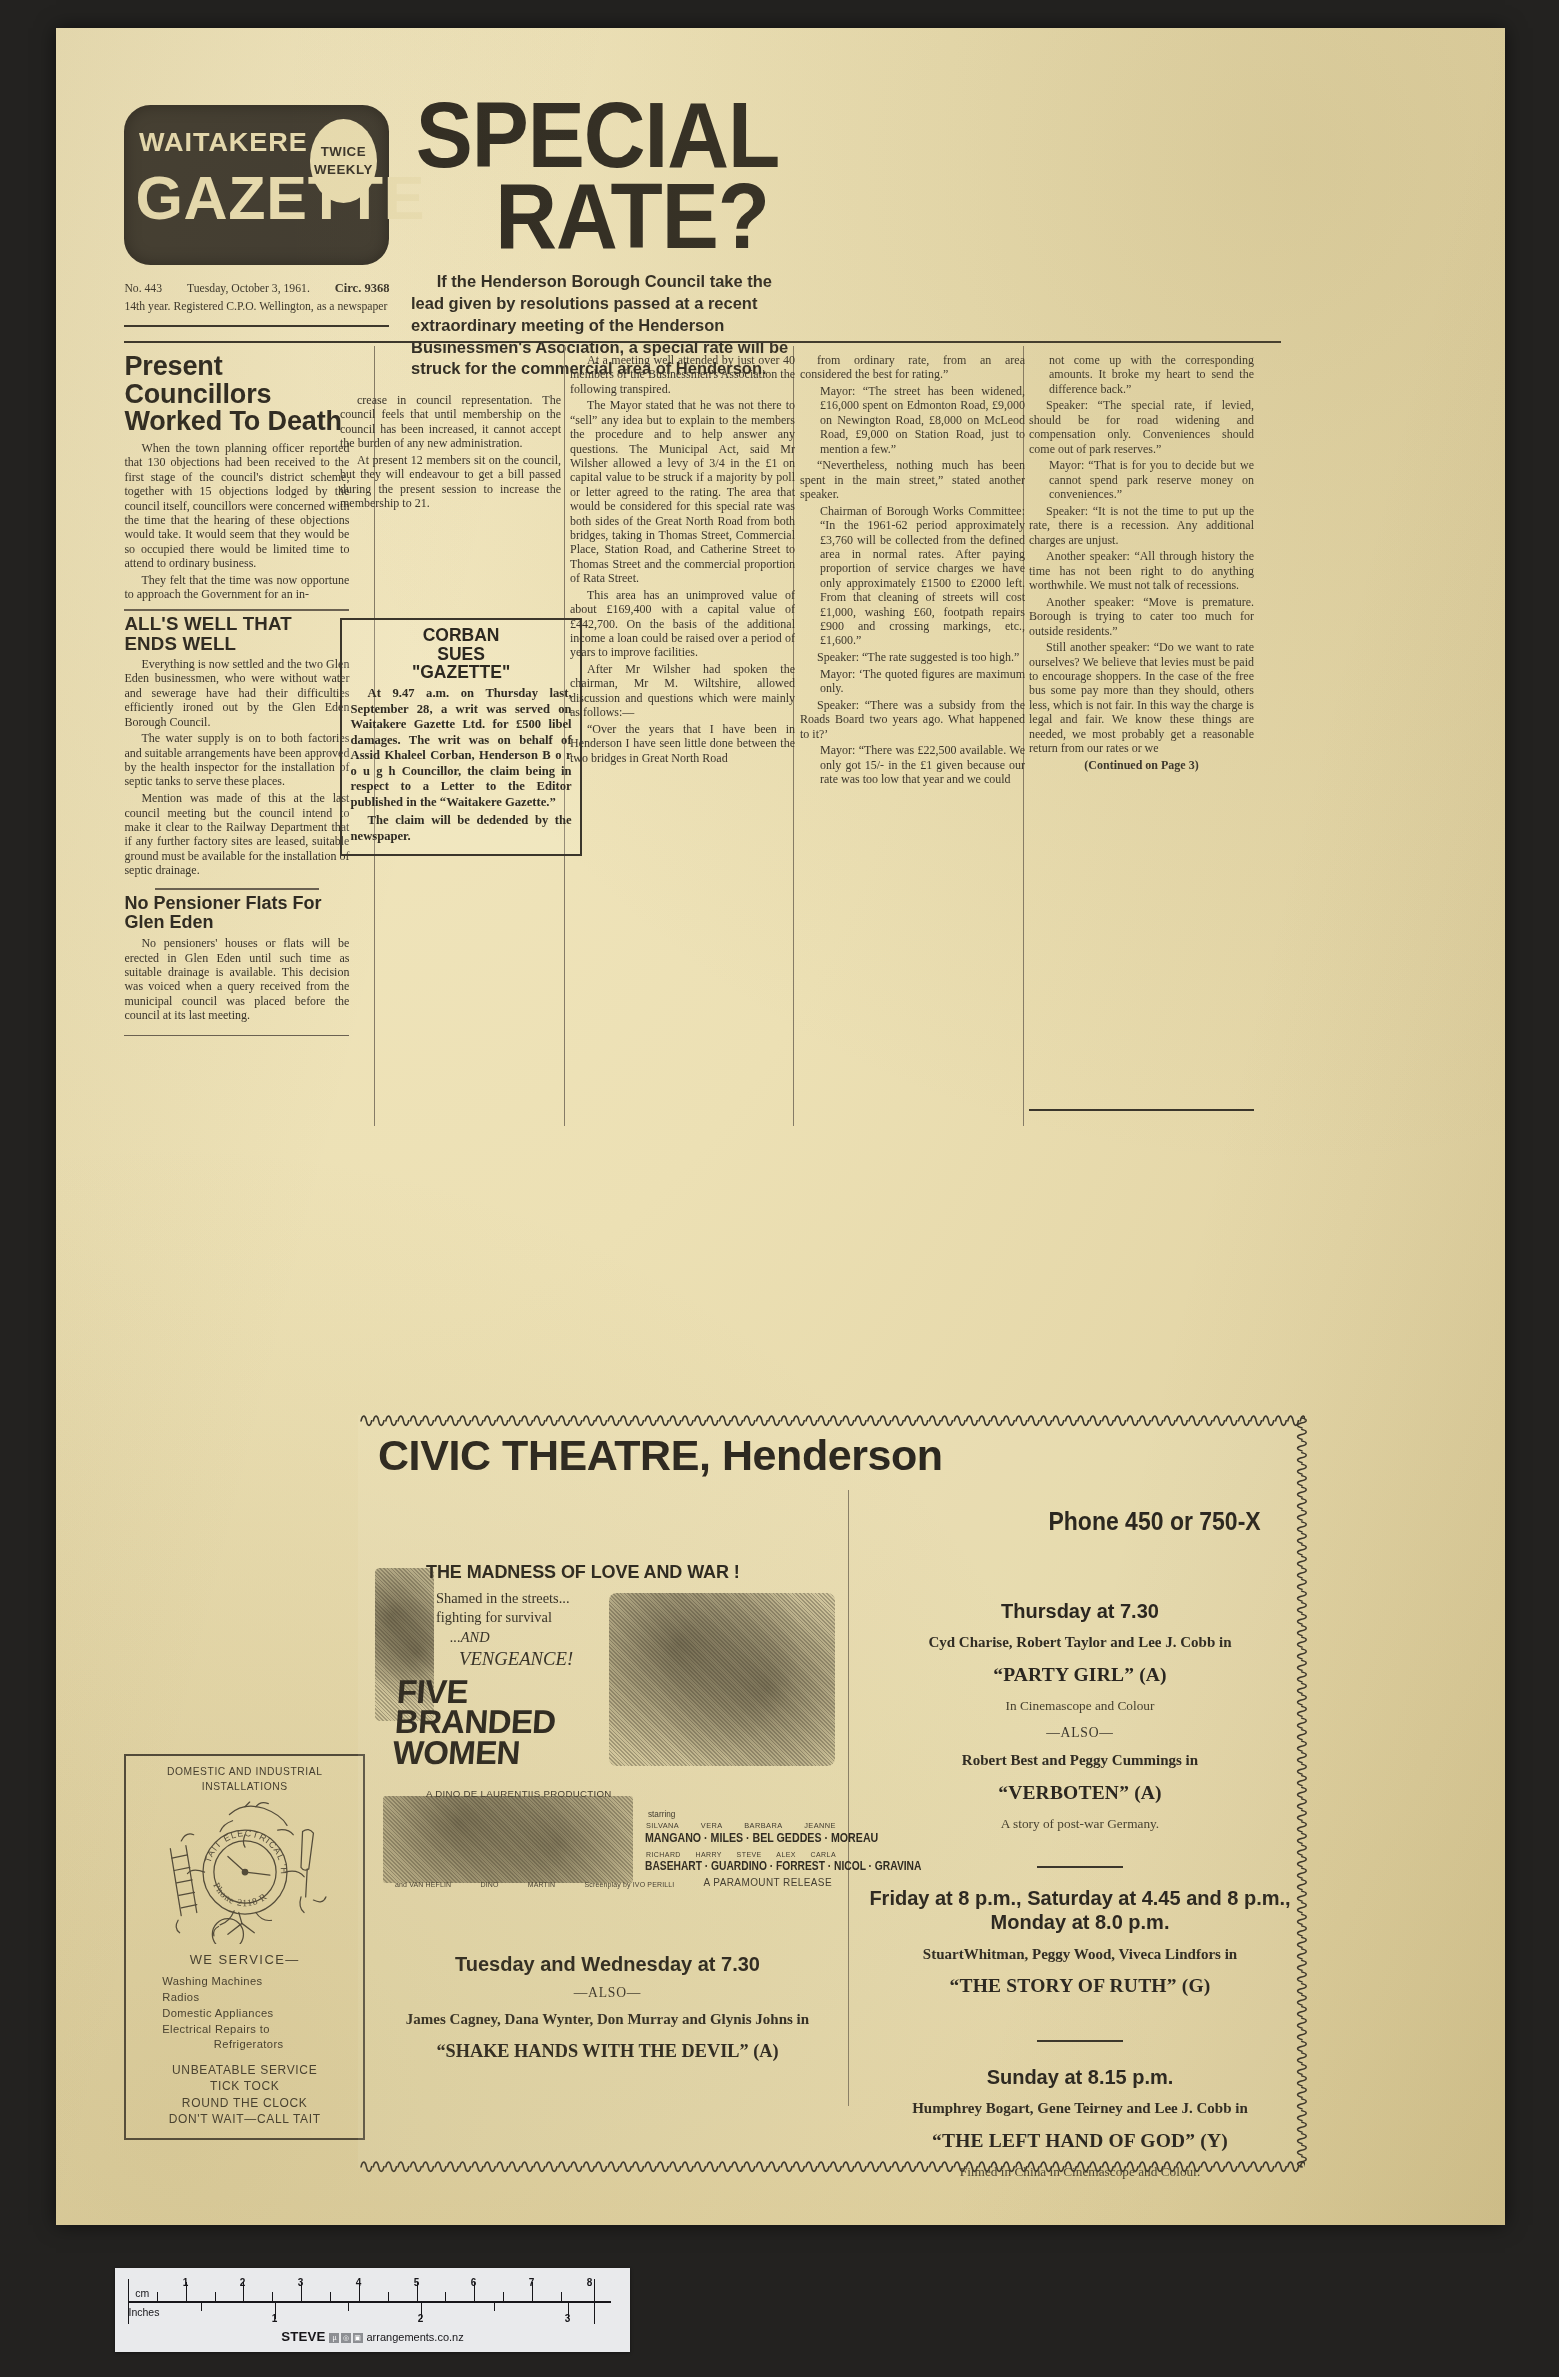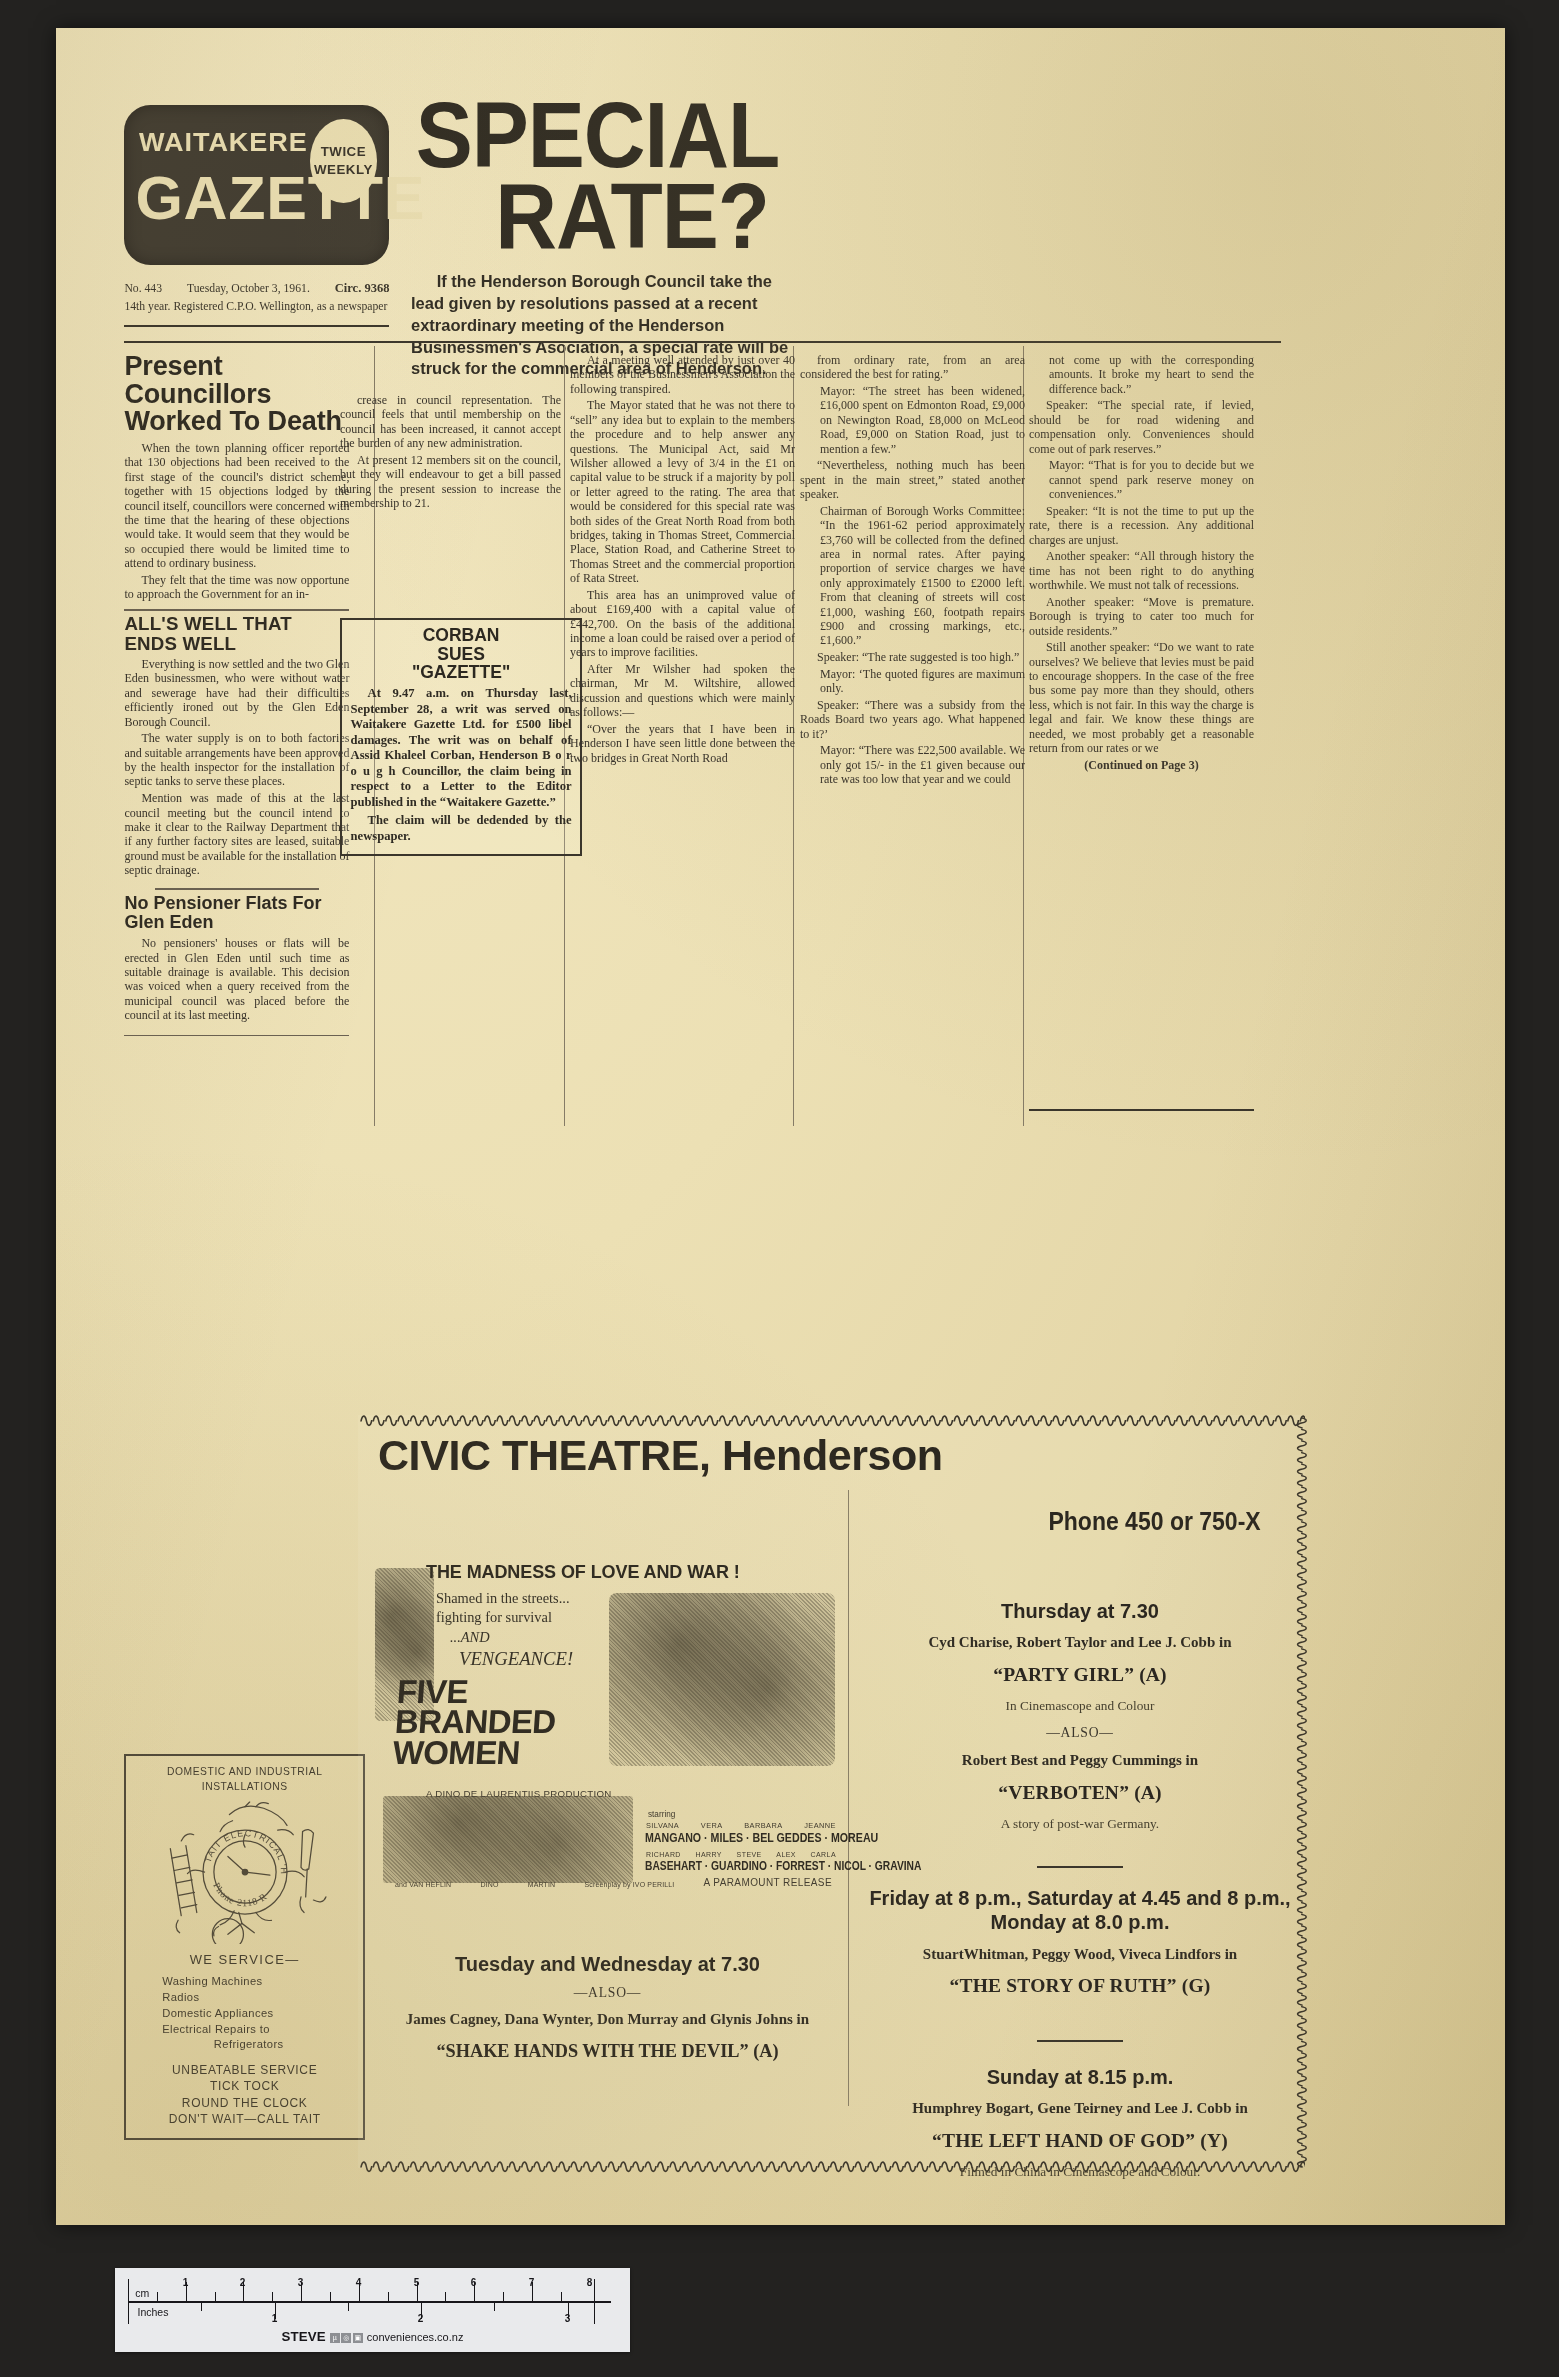--- a/index.html
+++ b/index.html
@@ -441,21 +441,21 @@
     </div>
   </div>
 
   <div id="scalebar">
     <div class="ruler">
       <div class="axis"></div>
       <div class="endl" style="left:0;top:0;height:45px;"></div>
       <div class="endl" style="left:466px;top:0;height:45px;"></div>
 
       <span class="unit" style="left:7.8px;top:7.8px;">cm</span>
-      <span class="unit" style="left:10px;top:26.5px;">Inches</span>
+      <span class="unit" style="left:1px;top:26.5px;">Inches</span>
 
       <div class="tk" style="left:29px;top:12.5px;height:10px;"></div>
       <div class="tk" style="left:58px;top:3.1px;height:19.5px;"></div>
       <div class="tk" style="left:87px;top:12.5px;height:10px;"></div>
       <div class="tk" style="left:115px;top:3.1px;height:19.5px;"></div>
       <div class="tk" style="left:144px;top:12.5px;height:10px;"></div>
       <div class="tk" style="left:173px;top:3.1px;height:19.5px;"></div>
       <div class="tk" style="left:202px;top:12.5px;height:10px;"></div>
       <div class="tk" style="left:231px;top:3.1px;height:19.5px;"></div>
       <div class="tk" style="left:260px;top:12.5px;height:10px;"></div>
@@ -483,18 +483,18 @@
       <div class="tk" style="left:440px;top:22.6px;height:17px;"></div>
 
       <span class="lab" style="left:147px;top:34px;">1</span>
       <span class="lab" style="left:293px;top:34px;">2</span>
       <span class="lab" style="left:440px;top:34px;">3</span>
     </div>
 
     <div class="brand">
       <b>STEVE</b>
       <span class="chip">µ</span><span class="chip">◎</span><span class="chip">▣</span>
-      <span>conveniences.co.nz</span>
+      <span>arrangements.co.nz</span>
     </div>
   </div>
 
 </div>
 
 
 </body></html>

